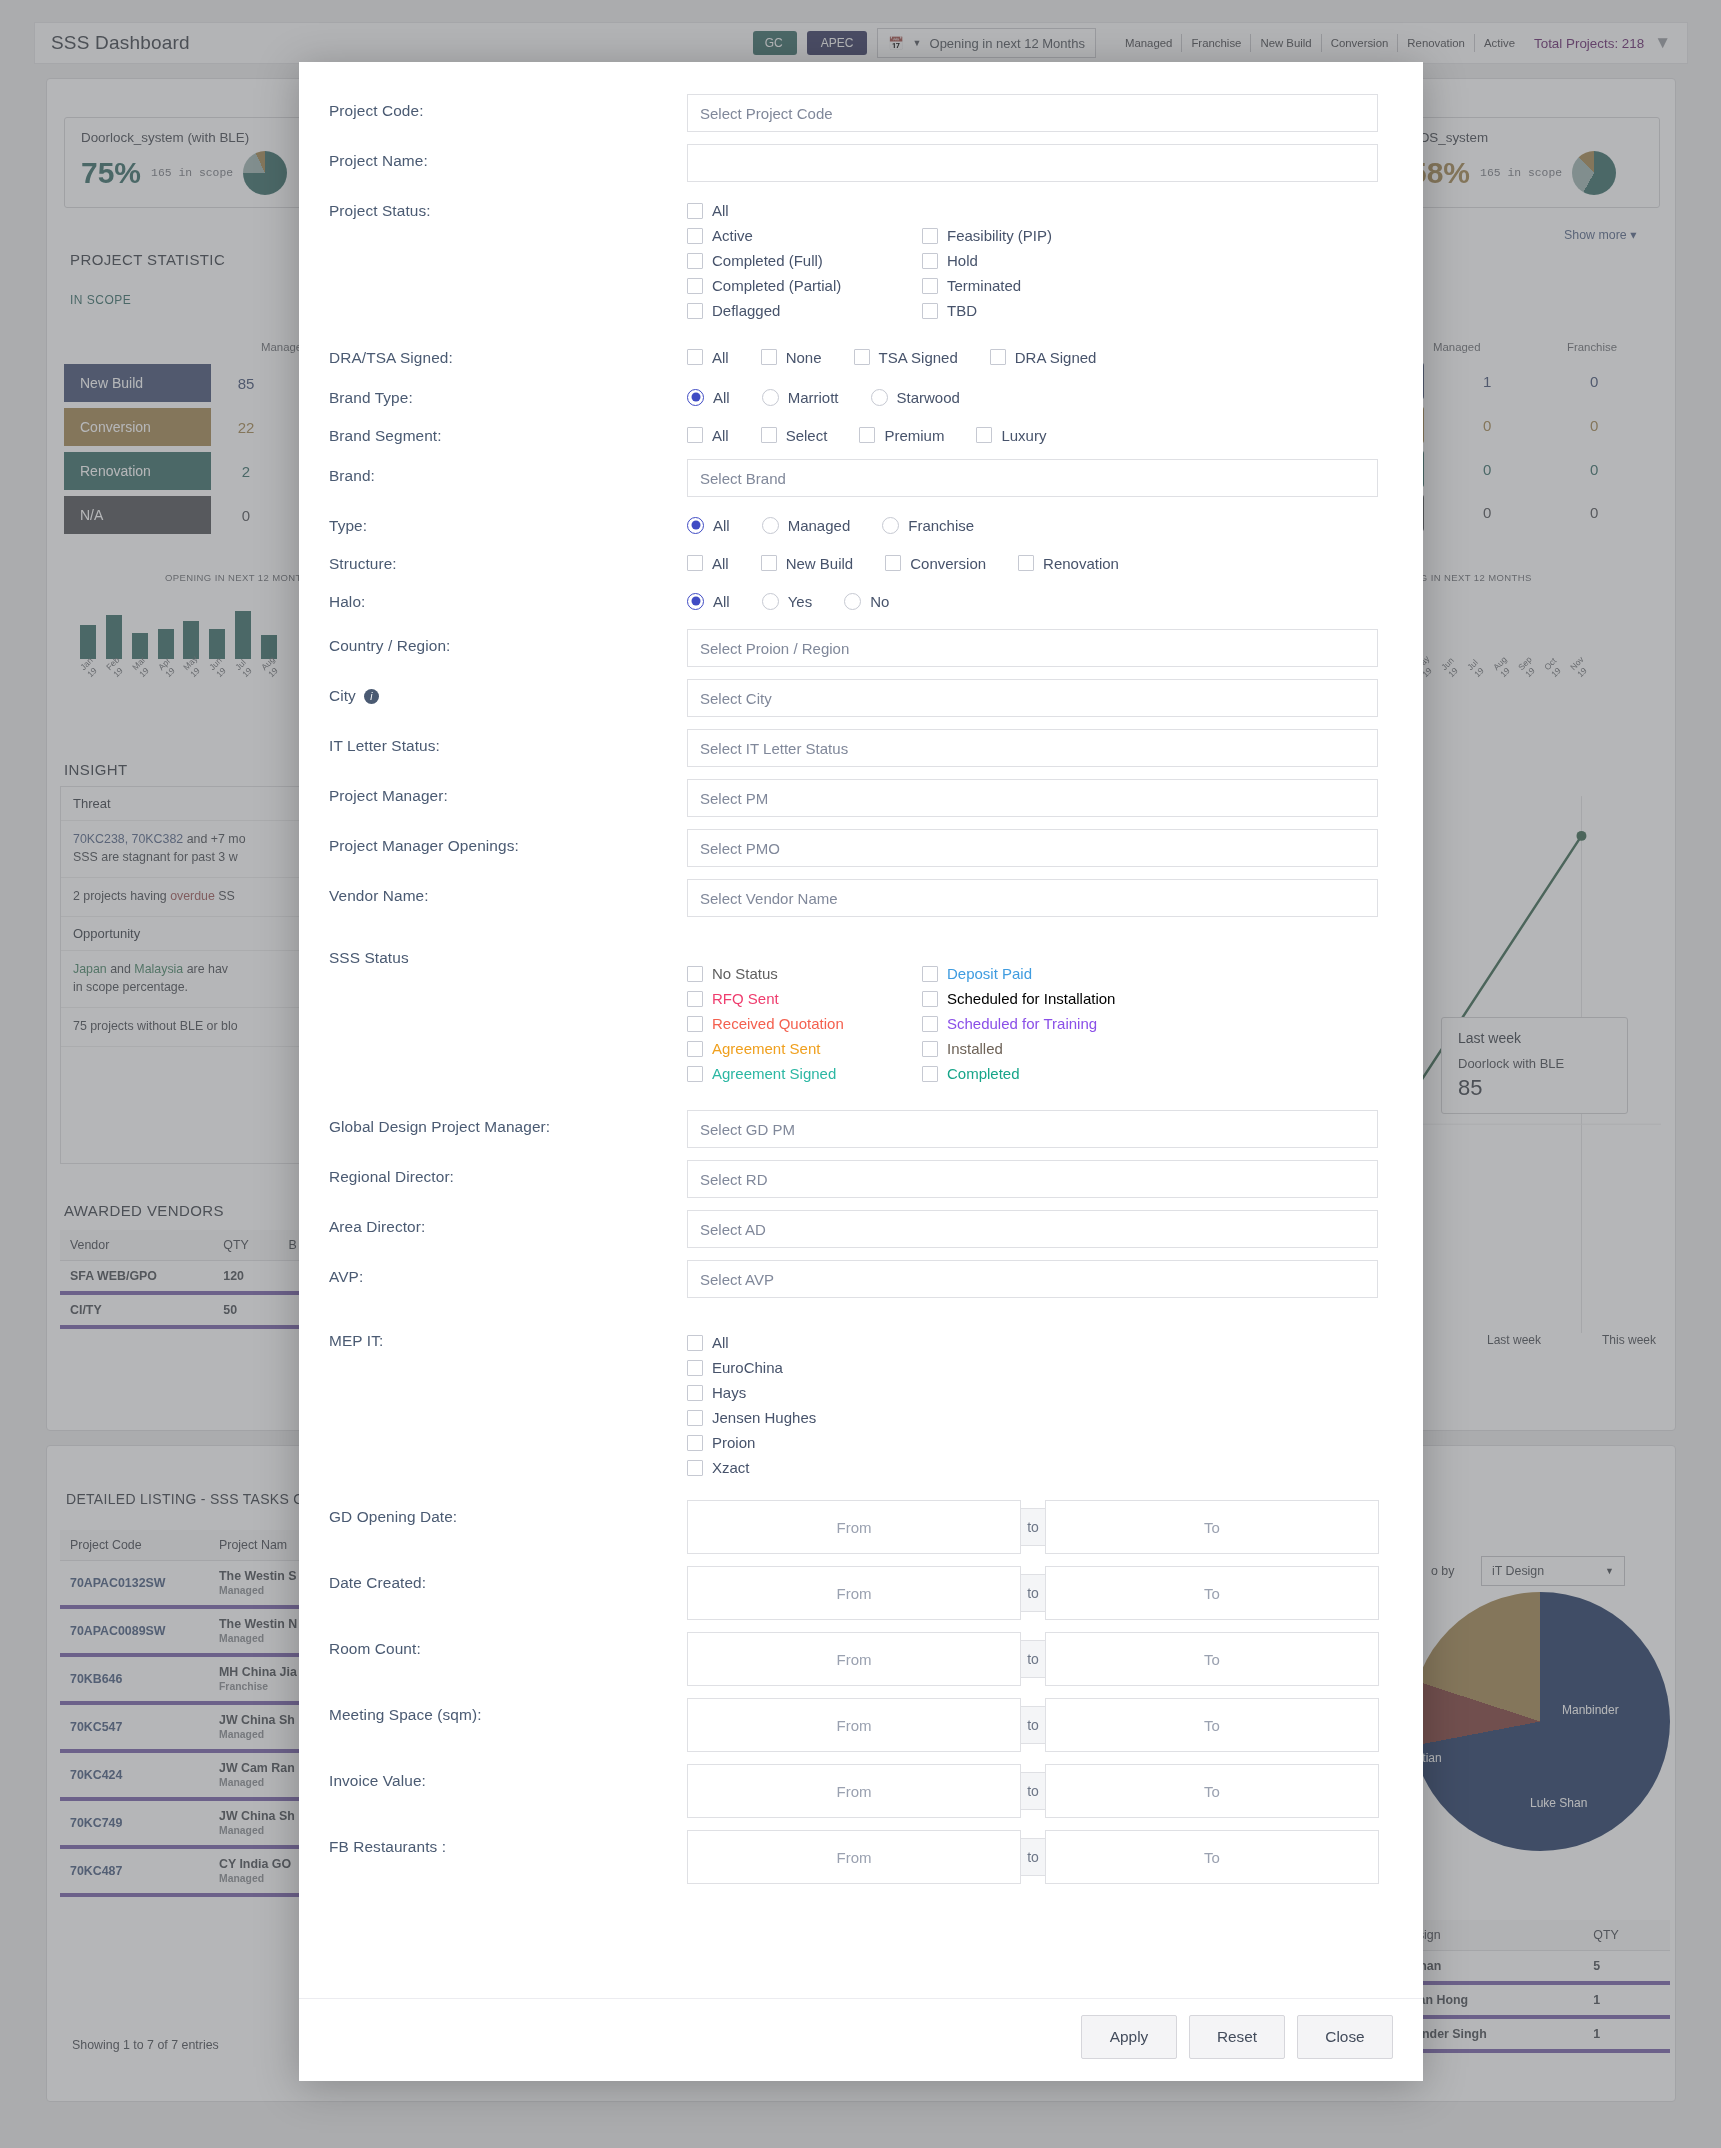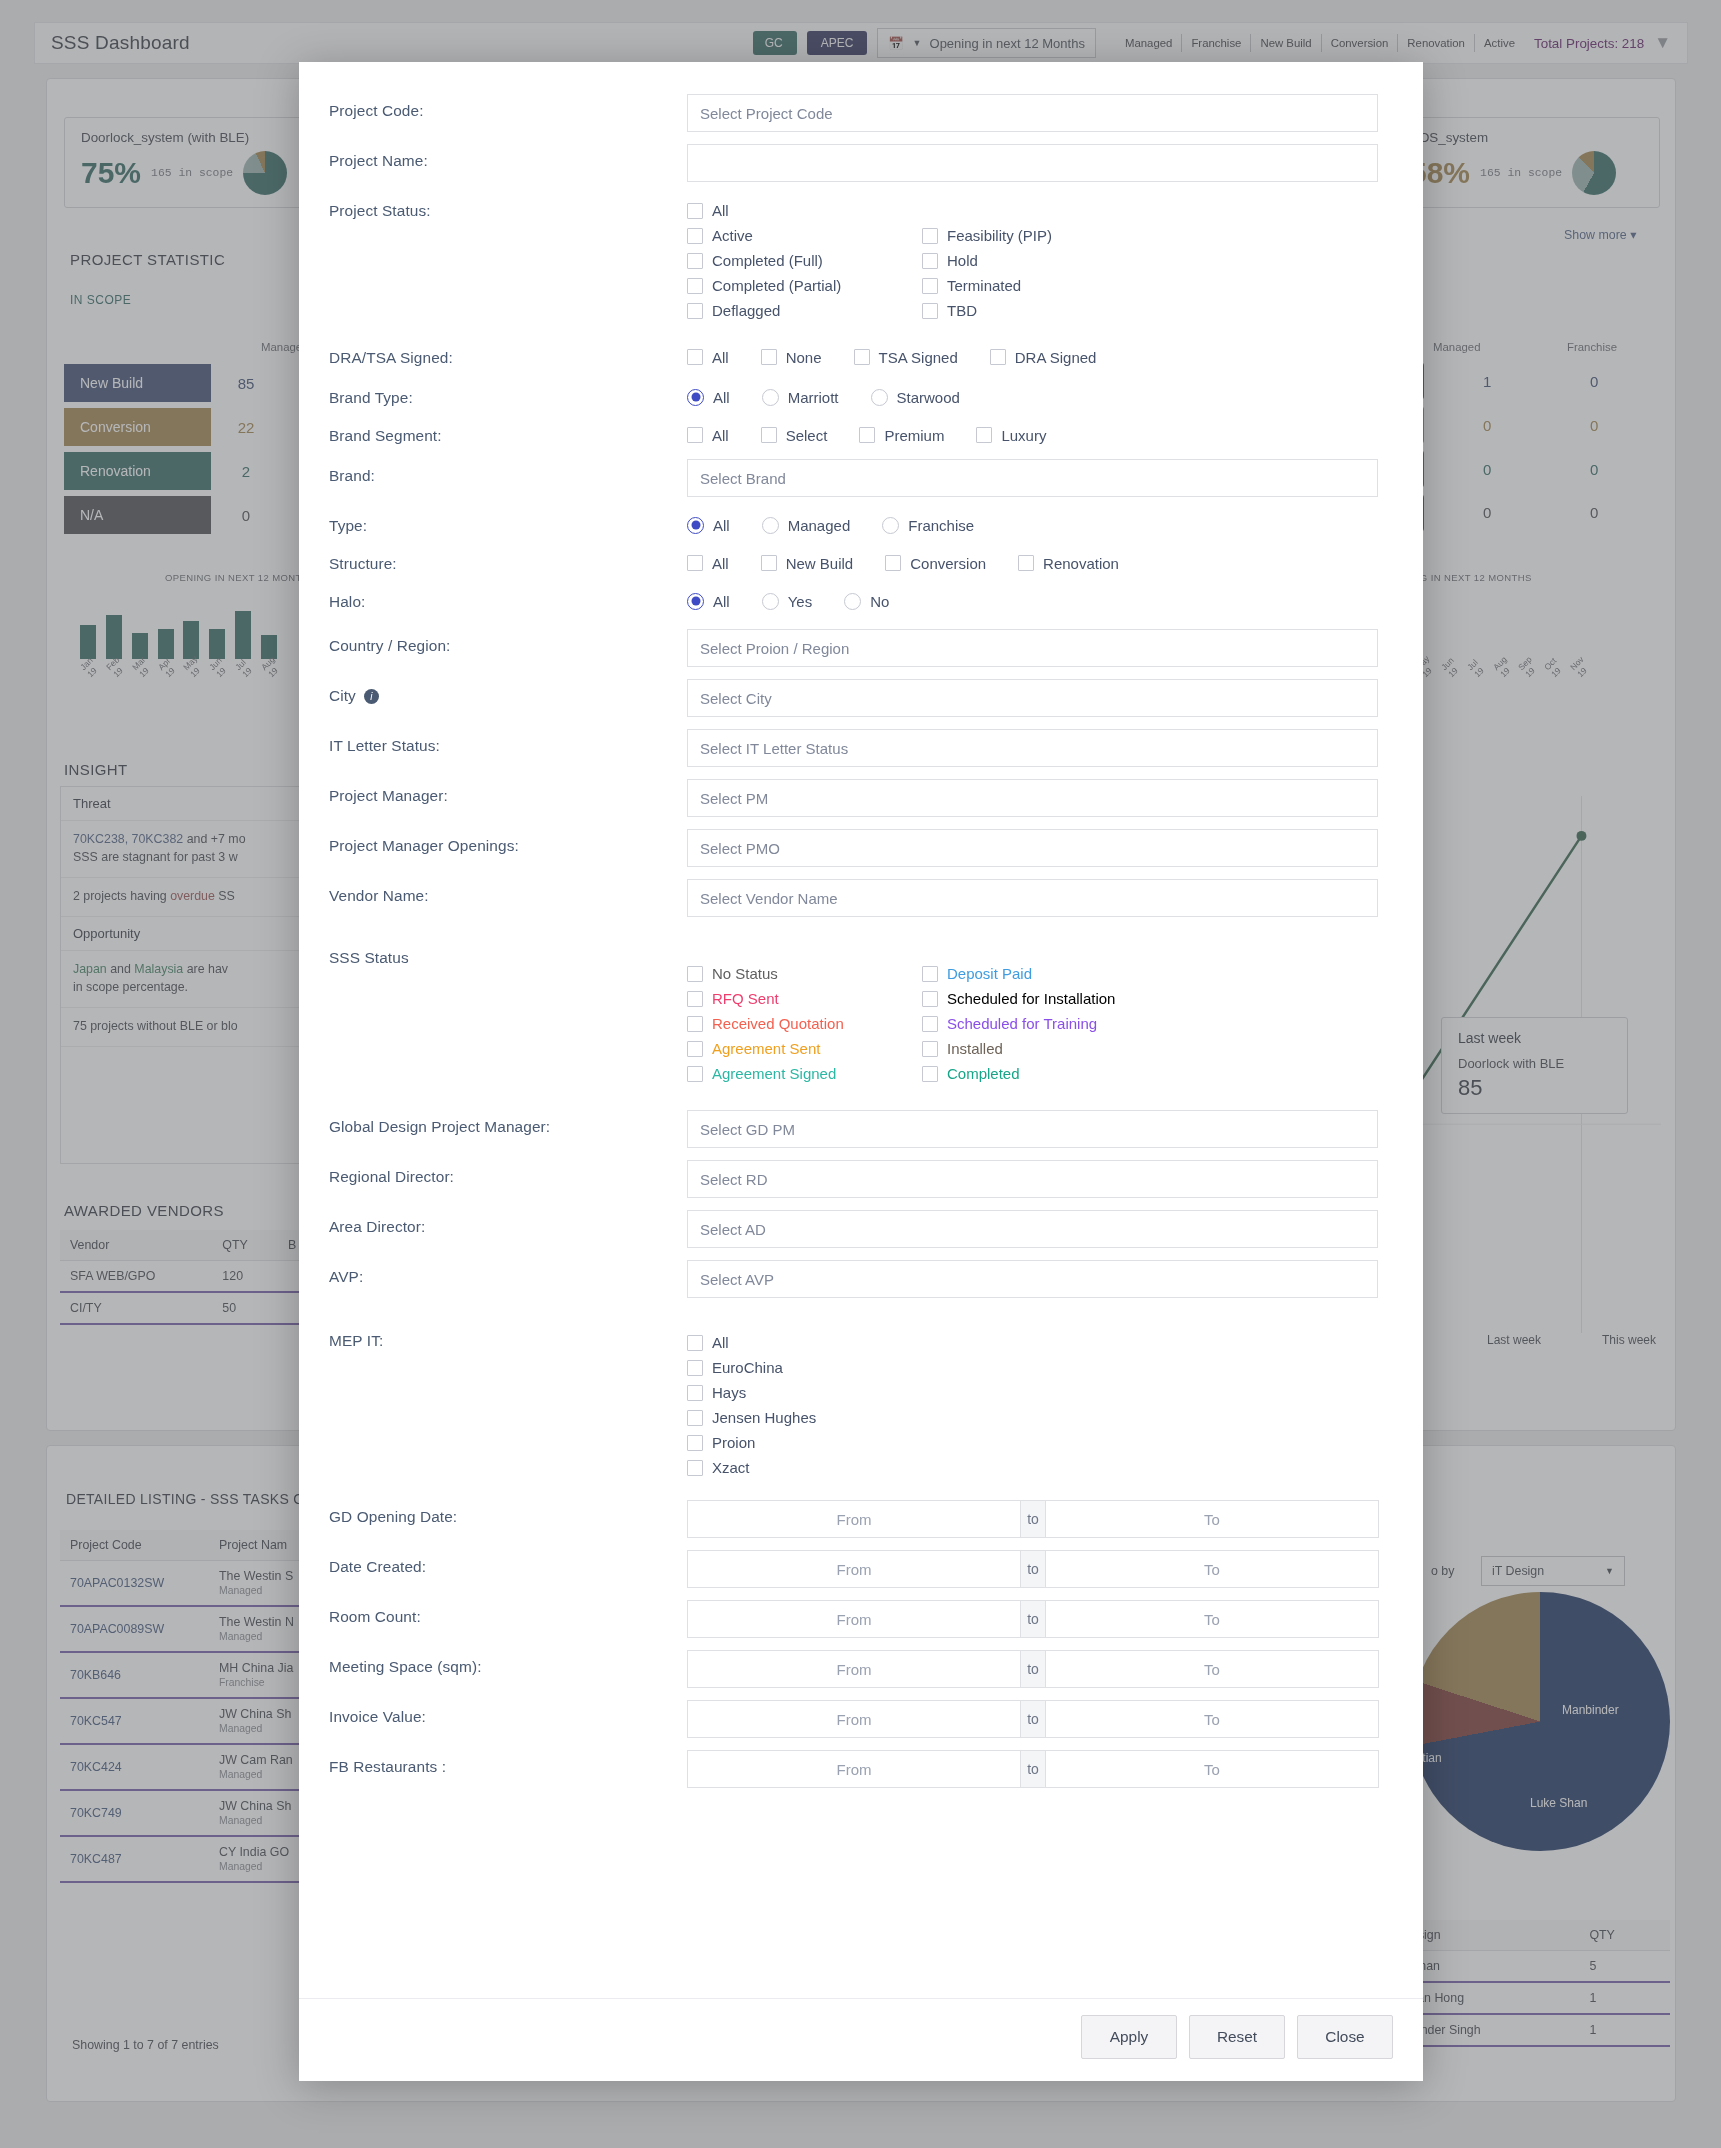--- a/index.html
+++ b/index.html
@@ -66,21 +66,21 @@
 
   .insight-box { position: absolute; border: 1px solid #e0e0e3; background: #fff; }
   .insight-hd { font-size: 13px; color: #3f4a5a; padding: 9px 12px; border-bottom: 1px solid #ececed; }
   .insight-txt { font-size: 12.4px; color: #4e5662; padding: 10px 12px; line-height: 1.45; border-bottom: 1px solid #ececed; }
   .lnk { color: #4a6fb5; }
   .red { color: #e04e4e; }
   .grn { color: #1c9c5d; }
 
   .tbl { position: absolute; font-size: 12.4px; }
   .tbl th { text-align: left; font-weight: normal; color: #4a5362; padding: 8px 10px; border-bottom: 1px solid #e2e2e5; background: #f6f6f7; }
-  .tbl td { padding: 8px 10px; border-bottom: 2px solid #8b5cf6; color: #4e5662; }
+  .tbl td { padding: 8px 10px; border-bottom: 4px solid #8b5cf6; color: #4e5662; font-weight: bold; }
 
   .listing-hd { position: absolute; font-size: 14px; color: #3f4a5a; letter-spacing: 0.3px; }
   .code-lnk { color: #3c66b0; font-size: 12.4px; }
   .muted-sm { color: #8b929c; font-size: 10.4px; }
 
   .sel-box { position: absolute; border: 1px solid #c9c9cf; background: #fff; height: 30px;
     display: flex; align-items: center; justify-content: space-between; padding: 0 10px; font-size: 12.4px; color: #4e5662; }
 
   .line-chart-area { position: absolute; }
   .tooltip-card { position: absolute; background: #fff; border: 1px solid #d3d3d8; border-radius: 3px; padding: 12px 16px; }
@@ -123,21 +123,21 @@
   .radio.on { border: 1px solid #3f4bc4; }
   .radio.on::after {
     content: ""; position: absolute; left: 50%; top: 50%; width: 9px; height: 9px;
     background: #3f4bc4; border-radius: 50%; transform: translate(-50%,-50%);
   }
 
   .inline-row { display: flex; align-items: center; padding-top: 10px; flex-wrap: wrap; }
 
   .range-row { display: flex; align-items: center; margin: 6px 0; }
   .range-inp {
-    width: 334px; height: 38px; border: 1px solid #dfe0e4; background: #fff;
+    width: 334px; height: 54px; border: 1px solid #dfe0e4; background: #fff;
     display: flex; align-items: center; justify-content: center;
     font-size: 15px; color: #9aa1b0;
   }
   .range-to {
     width: 24px; height: 38px; border-top: 1px solid #dfe0e4; border-bottom: 1px solid #dfe0e4;
     background: #f4f5f7; display: flex; align-items: center; justify-content: center;
     font-size: 14px; color: #6d7687;
   }
 
   .modal-footer {

